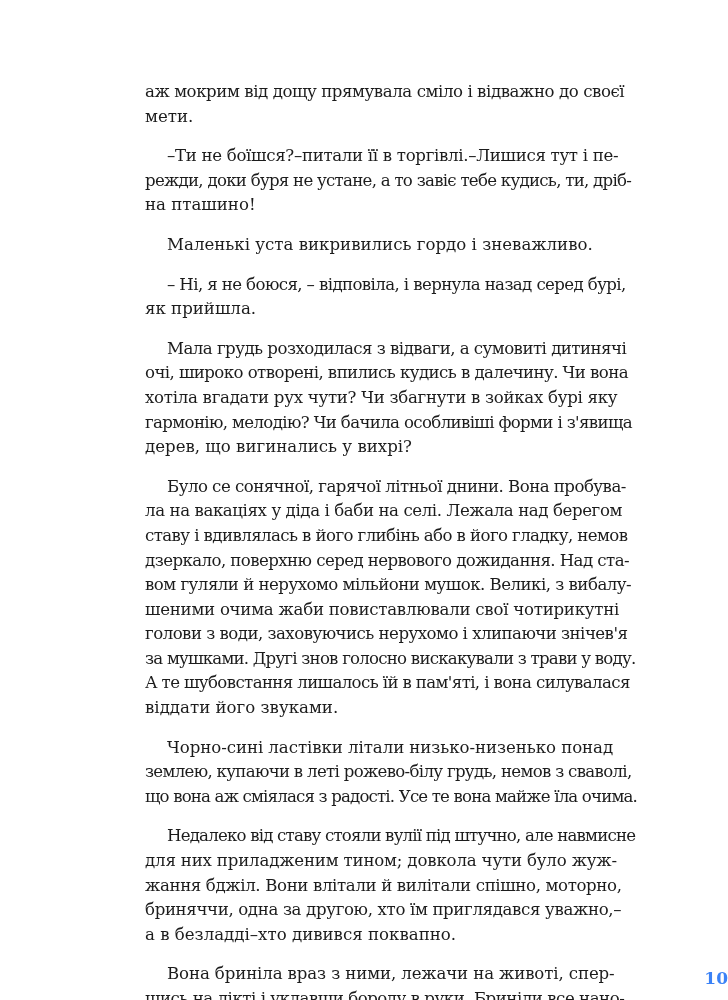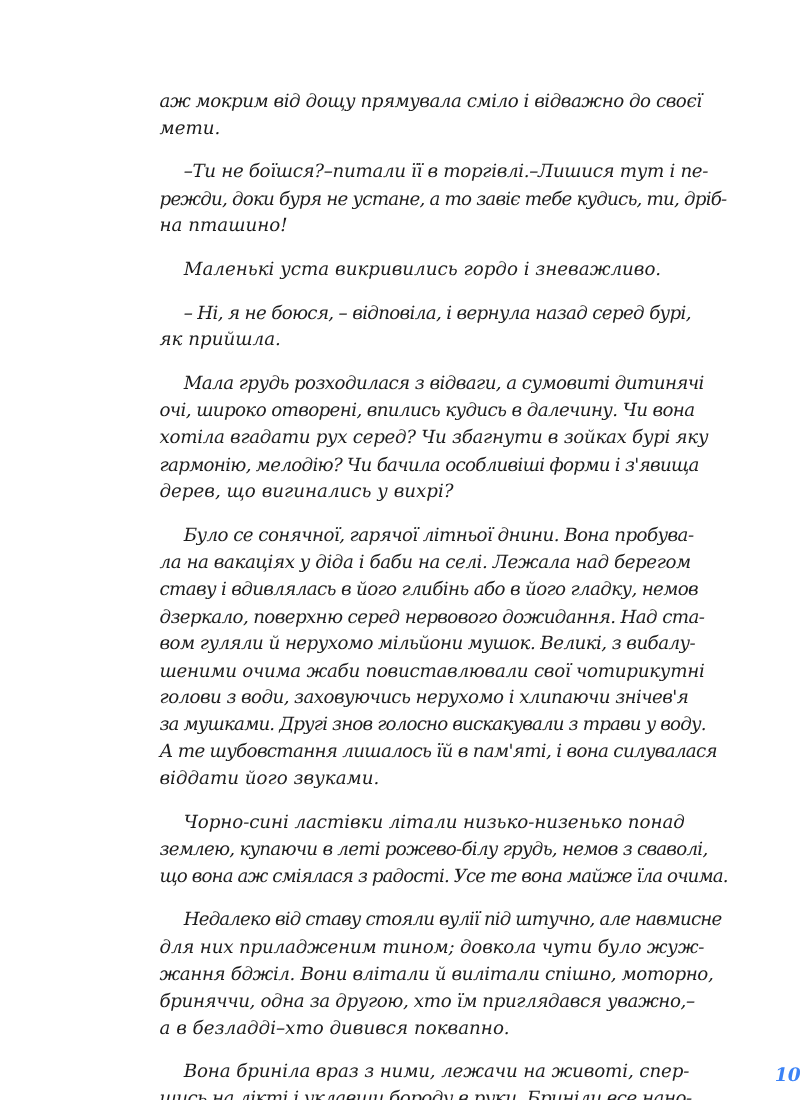--- a/index.html
+++ b/index.html
@@ -1,18 +1,18 @@
 <!DOCTYPE html>
 <html><head>
 <meta charset="utf-8">
 <style>
   html, body { margin: 0; padding: 0; background: #ffffff; }
   body { width: 728px; height: 1000px; position: relative; overflow: hidden; }
   .page {
-    position: absolute; left: 0; top: 0; width: 728px; height: 828px; background: #ffffff; font-style: italic;
+    position: absolute; left: 0; top: 0; width: 728px; height: 828px; background: #ffffff;
   }
   .text-block {
     position: absolute;
     left: 145px;
     top: 80px;
     width: 466px;
     font-family: "DejaVu Serif", "Liberation Serif", serif;
     font-size: 16.6px;
     line-height: 24.6px;
     color: #1c1c1c;
@@ -47,21 +47,21 @@
       <span class="line" style="display: block; letter-spacing: -0.430279px;">аж мокрим від дощу прямувала сміло і відважно до своєї</span>
       <span class="line last" style="display: block;">мети.</span>
       <span class="line indent" style="display: block; letter-spacing: -0.307692px;">–Ти не боїшся?–питали її в торгівлі.–Лишися тут і пе-</span>
       <span class="line" style="display: block; letter-spacing: -0.734463px;">режди, доки буря не устане, а то завіє тебе кудись, ти, дріб-</span>
       <span class="line last" style="display: block;">на пташино!</span>
       <span class="line indent last" style="display: block;">Маленькі уста викривились гордо і зневажливо.</span>
       <span class="line indent" style="display: block; letter-spacing: -0.607287px;">– Ні, я не боюся, – відповіла, і вернула назад серед бурі,</span>
       <span class="line last" style="display: block;">як прийшла.</span>
       <span class="line indent" style="display: block; letter-spacing: -0.529774px;">Мала грудь розходилася з відваги, а сумовиті дитинячі</span>
       <span class="line" style="display: block; letter-spacing: -0.570874px;">очі, широко отворені, впились кудись в далечину. Чи вона</span>
-      <span class="line" style="display: block; letter-spacing: -0.282209px;">хотіла вгадати рух серед? Чи збагнути в зойках бурі яку</span>
+      <span class="line" style="display: block; letter-spacing: -0.282209px;">хотіла вгадати рух чути? Чи збагнути в зойках бурі яку</span>
       <span class="line" style="display: block; letter-spacing: -0.643678px;">гармонію, мелодію? Чи бачила особливіші форми і з'явища</span>
       <span class="line last" style="display: block;">дерев, що вигинались у вихрі?</span>
       <span class="line indent" style="display: block; letter-spacing: -0.529774px;">Було се сонячної, гарячої літньої днини. Вона пробува-</span>
       <span class="line" style="display: block; letter-spacing: -0.408px;">ла на вакаціях у діда і баби на селі. Лежала над берегом</span>
       <span class="line" style="display: block; letter-spacing: -0.591876px;">ставу і вдивлялась в його глибінь або в його гладку, немов</span>
       <span class="line" style="display: block; letter-spacing: -0.570874px;">дзеркало, поверхню серед нервового дожидання. Над ста-</span>
       <span class="line" style="display: block; letter-spacing: -0.517647px;">вом гуляли й нерухомо мільйони мушок. Великі, з вибалу-</span>
       <span class="line" style="display: block; letter-spacing: -0.246914px;">шеними очима жаби повиставлювали свої чотирикутні</span>
       <span class="line" style="display: block; letter-spacing: -0.528376px;">голови з води, заховуючись нерухомо і хлипаючи знічев'я</span>
       <span class="line" style="display: block; letter-spacing: -0.773832px;">за мушками. Другі знов голосно вискакували з трави у воду.</span>

